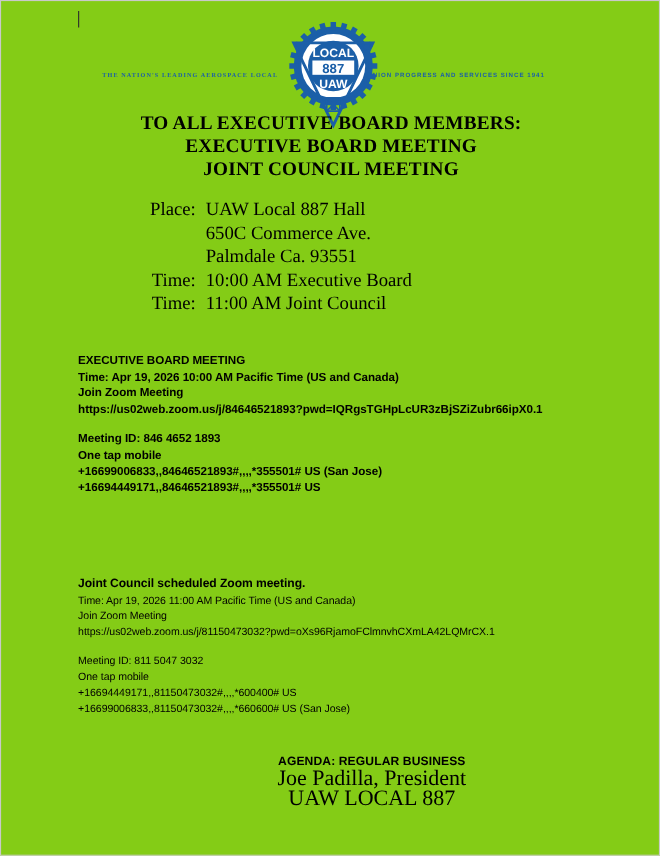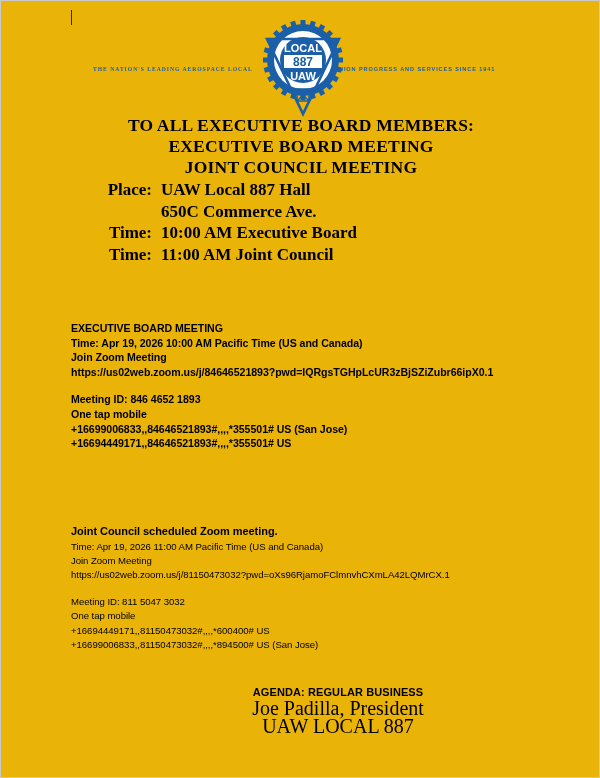--- a/index.html
+++ b/index.html
@@ -14,21 +14,21 @@
     color: #000000;
     overflow: hidden;
   }
 
   #page {
     position: relative;
     width: 600px;
     height: 778px;
     box-sizing: border-box;
     border: 1px solid #c9c9c9;
-    background: #eab308;
+    background: #84cc16;
   }
 
   
   #cursor-mark {
     position: absolute;
     left: 70px;
     top: 9px;
     width: 1px;
     height: 15px;
     background: #2b2b2b;
@@ -67,40 +67,41 @@
     left: 258px;
     top: 0px;
     width: 88px;
     height: 98px;
   }
 
   
   #title-block {
     position: absolute;
     left: 0;
-    top: 114px;
+    top: 100px;
     width: 600px;
     text-align: center;
     font-family: "Liberation Serif", serif;
     font-weight: bold;
     font-size: 17.5px;
     line-height: 21px;
     letter-spacing: 0.2px;
   }
 
   
   #details-block {
     position: absolute;
     left: 0;
     top: 178px;
     width: 564px;
     font-family: "Liberation Serif", serif;
-    font-weight: bold;
+    font-weight: normal;
     font-size: 17px;
     line-height: 21.5px;
+    padding-left: 26px;
   }
   .detail-row {
     display: flex;
     justify-content: flex-start;
   }
   .detail-label {
     width: 160px;
     text-align: right;
     padding-right: 9px;
     box-sizing: border-box;
@@ -249,20 +250,24 @@
     <div class="detail-row">
       <div class="detail-label">Place:</div>
       <div class="detail-value">UAW Local 887 Hall</div>
     </div>
 
     <div class="detail-row">
       <div class="detail-label"></div>
       <div class="detail-value">650C Commerce Ave.</div>
     </div>
 
+    <div class="detail-row">
+      <div class="detail-label"></div>
+      <div class="detail-value">Palmdale Ca. 93551</div>
+    </div>
 
 
 
     <div class="detail-row">
       <div class="detail-label">Time:</div>
       <div class="detail-value">10:00 AM Executive Board</div>
     </div>
 
     <div class="detail-row">
       <div class="detail-label">Time:</div>
@@ -285,21 +290,21 @@
 
   <div class="zoom-section" id="jc-section">
     <div class="jc-heading nowrap-line">Joint Council scheduled Zoom meeting.</div>
     <div class="nowrap-line">Time: Apr 19, 2026 11:00 AM Pacific Time (US and Canada)</div>
     <div class="nowrap-line">Join Zoom Meeting</div>
     <div class="wrap-line">https://us02web.zoom.us/j/81150473032?pwd=oXs96RjamoFClmnvhCXmLA42LQMrCX.1</div>
     <div class="spacer-line"></div>
     <div class="nowrap-line">Meeting ID: 811 5047 3032</div>
     <div class="nowrap-line">One tap mobile</div>
     <div class="nowrap-line">+16694449171,,81150473032#,,,,*600400# US</div>
-    <div class="nowrap-line">+16699006833,,81150473032#,,,,*894500# US (San Jose)</div>
+    <div class="nowrap-line">+16699006833,,81150473032#,,,,*660600# US (San Jose)</div>
   </div>
 
   <div id="footer">
     <div id="agenda-line">AGENDA: REGULAR BUSINESS</div>
     <div class="sign-line">Joe Padilla, President</div>
     <div class="sign-line">UAW LOCAL 887</div>
   </div>
 
 </div>
 

